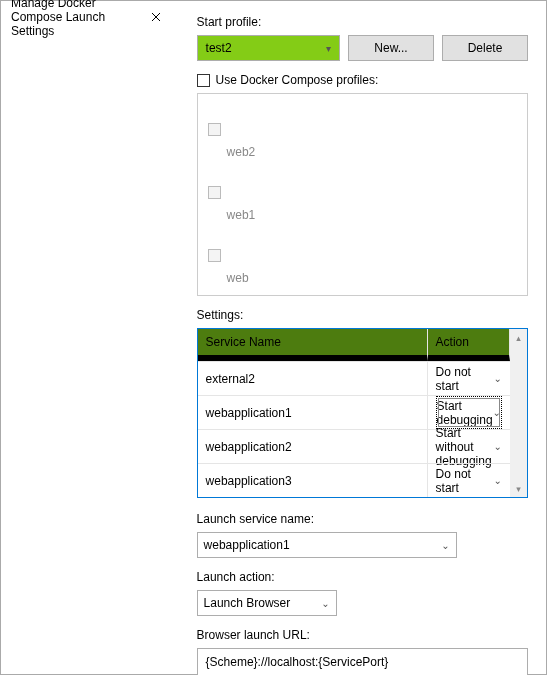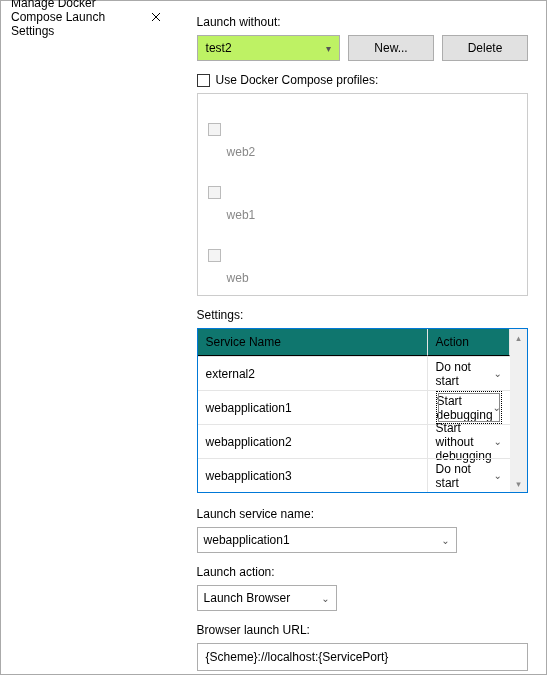--- a/index.html
+++ b/index.html
@@ -6,34 +6,34 @@
   body { margin: 0; background: #fff; }
   .window { width: 547px; height: 675px; border: 1px solid #aaa; background: #fff; display: flex; flex-direction: row; }
   .titlebar { height: 32px; display: flex; align-items: center; padding-left: 10px; }
   .titlebar-title { flex: 1; color: #000; }
   .titlebar-close { width: 45px; height: 32px; display: flex; align-items: center; justify-content: center; cursor: pointer; }
   .body { padding: 14px 18px 18px 18px; flex: 1; display: flex; flex-direction: column; }
   .label { margin-bottom: 6px; color: #000; }
   .row { display: flex; gap: 8px; margin-bottom: 12px; }
   .select, .input, .btn { height: 26px; background: #fff; border: 1px solid #adadad; display: flex; align-items: center; }
   .select { padding: 0 6px; justify-content: space-between; cursor: pointer; }
-  .select-main { flex: 1; background: #bef264; border: 1px solid #adadad; height: 26px; padding: 0 8px; display: flex; align-items: center; justify-content: space-between; cursor: pointer; }
+  .select-main { flex: 1; background: #84cc16; border: 1px solid #adadad; height: 26px; padding: 0 8px; display: flex; align-items: center; justify-content: space-between; cursor: pointer; }
   .btn { justify-content: center; background: #e1e1e1; cursor: pointer; min-width: 86px; }
   .btn-default { border: 6px solid #737373; }
   .chev { font-size: 10px; color: #555; }
   .checkbox-row { display: flex; align-items: center; gap: 6px; margin-bottom: 6px; }
   .checkbox { width: 13px; height: 13px; border: 1px solid #333; background: #fff; cursor: pointer; }
   .checkbox.disabled { border-color: #bbb; background: #f4f4f4; }
   .profiles-box { border: 1px solid #ccc; padding: 6px 10px; margin-bottom: 12px; }
   .profiles-box .checkbox-row { margin-bottom: 4px; }
   .profiles-box .plabel { color: #888; margin-top: 45px; }
   .services-table { border: 1px solid #0078d7; position: relative; margin-bottom: 14px; }
   .table-inner { margin-right: 17px; }
   .thead { display: flex; }
-  .th { background: #0f766e; border-right: 1px solid #e5e5e5; border-bottom: 1px solid #000000; padding: 6px 8px; }
+  .th { background: #4d7c0f; border-right: 1px solid #e5e5e5; border-bottom: 6px solid #000000; padding: 6px 8px; }
   .col-name { width: 230px; }
   .col-action { flex: 1; }
   .trow { display: flex; }
   .td { border-top: 1px solid #e5e5e5; padding: 0 8px; height: 34px; display: flex; align-items: center; }
   .td.col-name { width: 230px; border-right: 1px solid #e5e5e5; }
   .td.col-action { flex: 1; }
   .action-cell { display: flex; align-items: center; justify-content: center; width: 100%; height: 100%; cursor: pointer; }
   .action-cell.focused { border: 1px dotted #000; outline: 1px solid #888; outline-offset: -3px; }
   .scroll-area { position: absolute; right: 0; top: 0; bottom: 0; width: 17px; background: #f0f0f0; display: flex; flex-direction: column; }
   .scroll-btn { height: 17px; display: flex; align-items: center; justify-content: center; color: #888; font-size: 9px; cursor: pointer; }
@@ -53,21 +53,21 @@
     <div class="titlebar-title">Manage Docker Compose Launch Settings</div>
     <div class="titlebar-close">
       <svg width="10" height="10" viewBox="0 0 10 10">
           <path d="M1 1 L9 9 M9 1 L1 9" stroke="#000" stroke-width="1"></path>
         </svg>
     </div>
   </div>
 
   <div class="body">
 
-    <div class="label">Launch without:</div>
+    <div class="label">Start profile:</div>
     <div class="row">
       <div class="select-main">
         <span>test2</span>
         <span class="chev">▾</span>
       </div>
       <div class="btn">
           <span>New...</span>
         </div>
       <div class="btn">
           <span>Delete</span>

